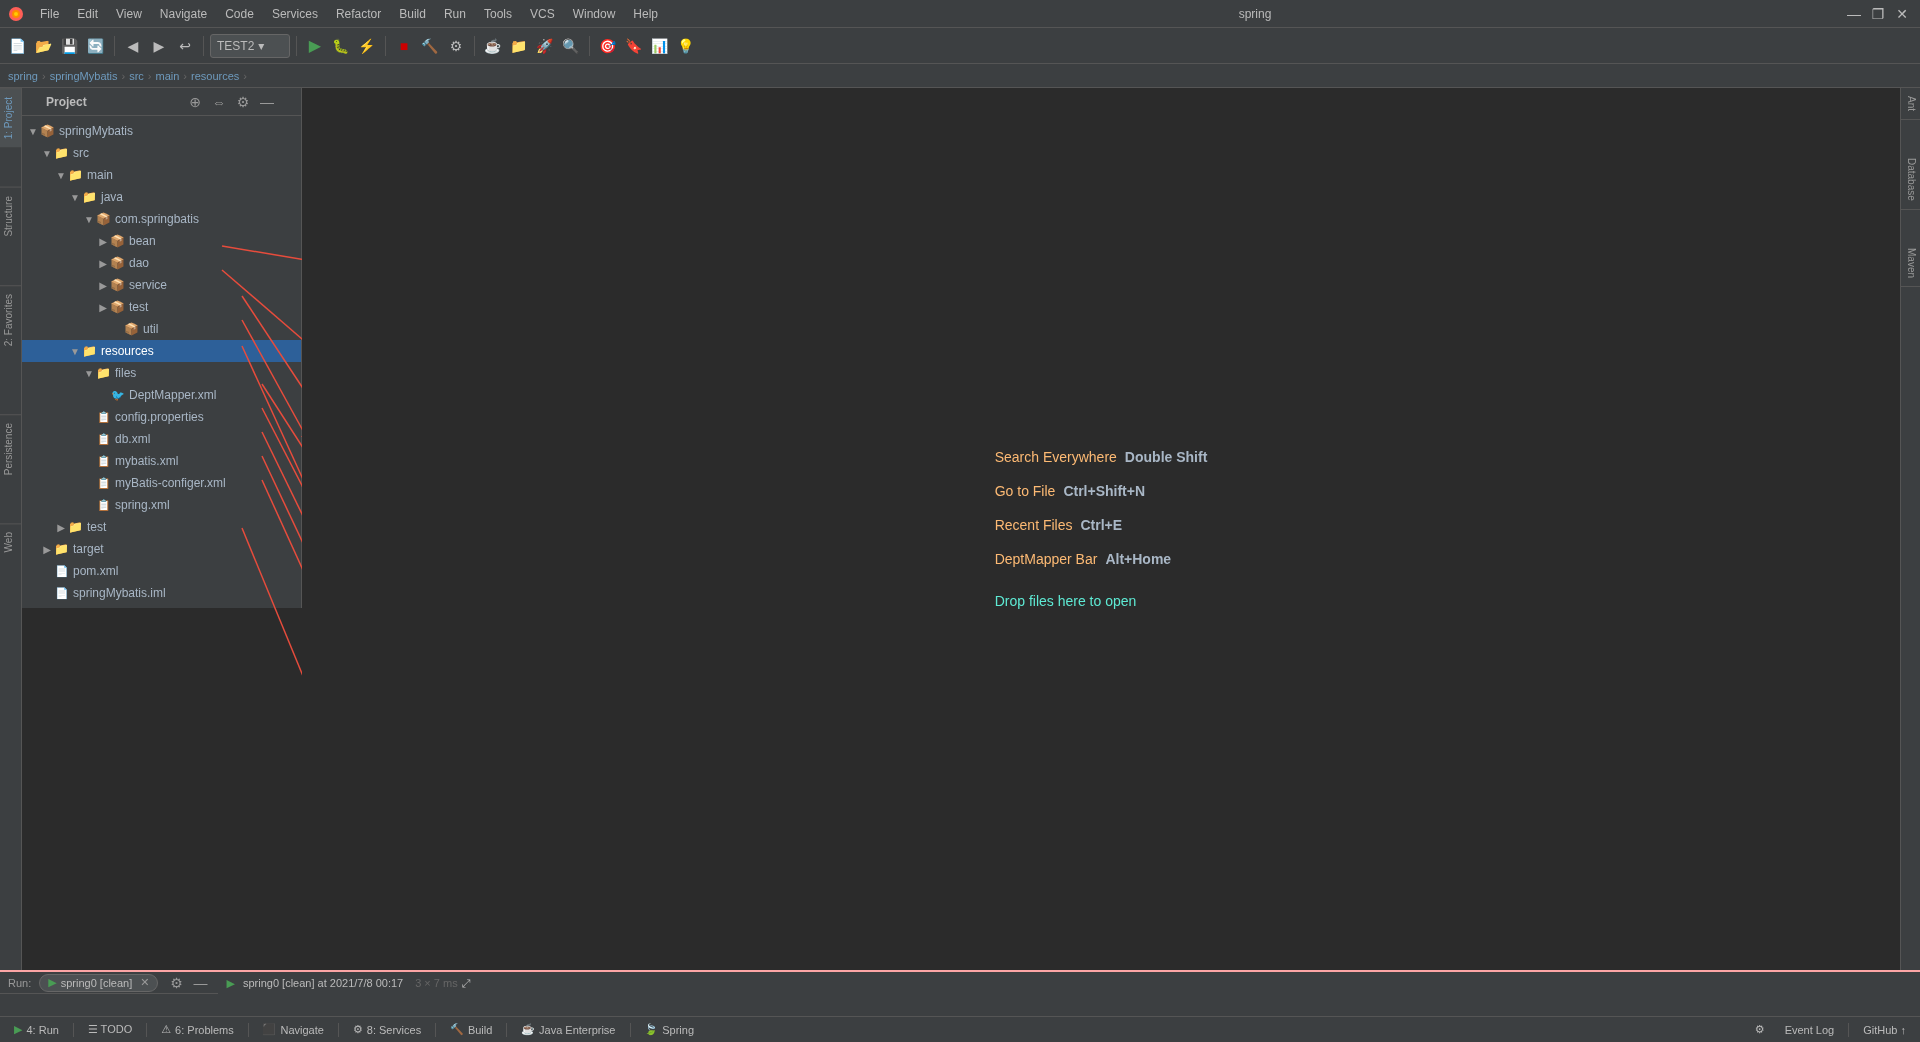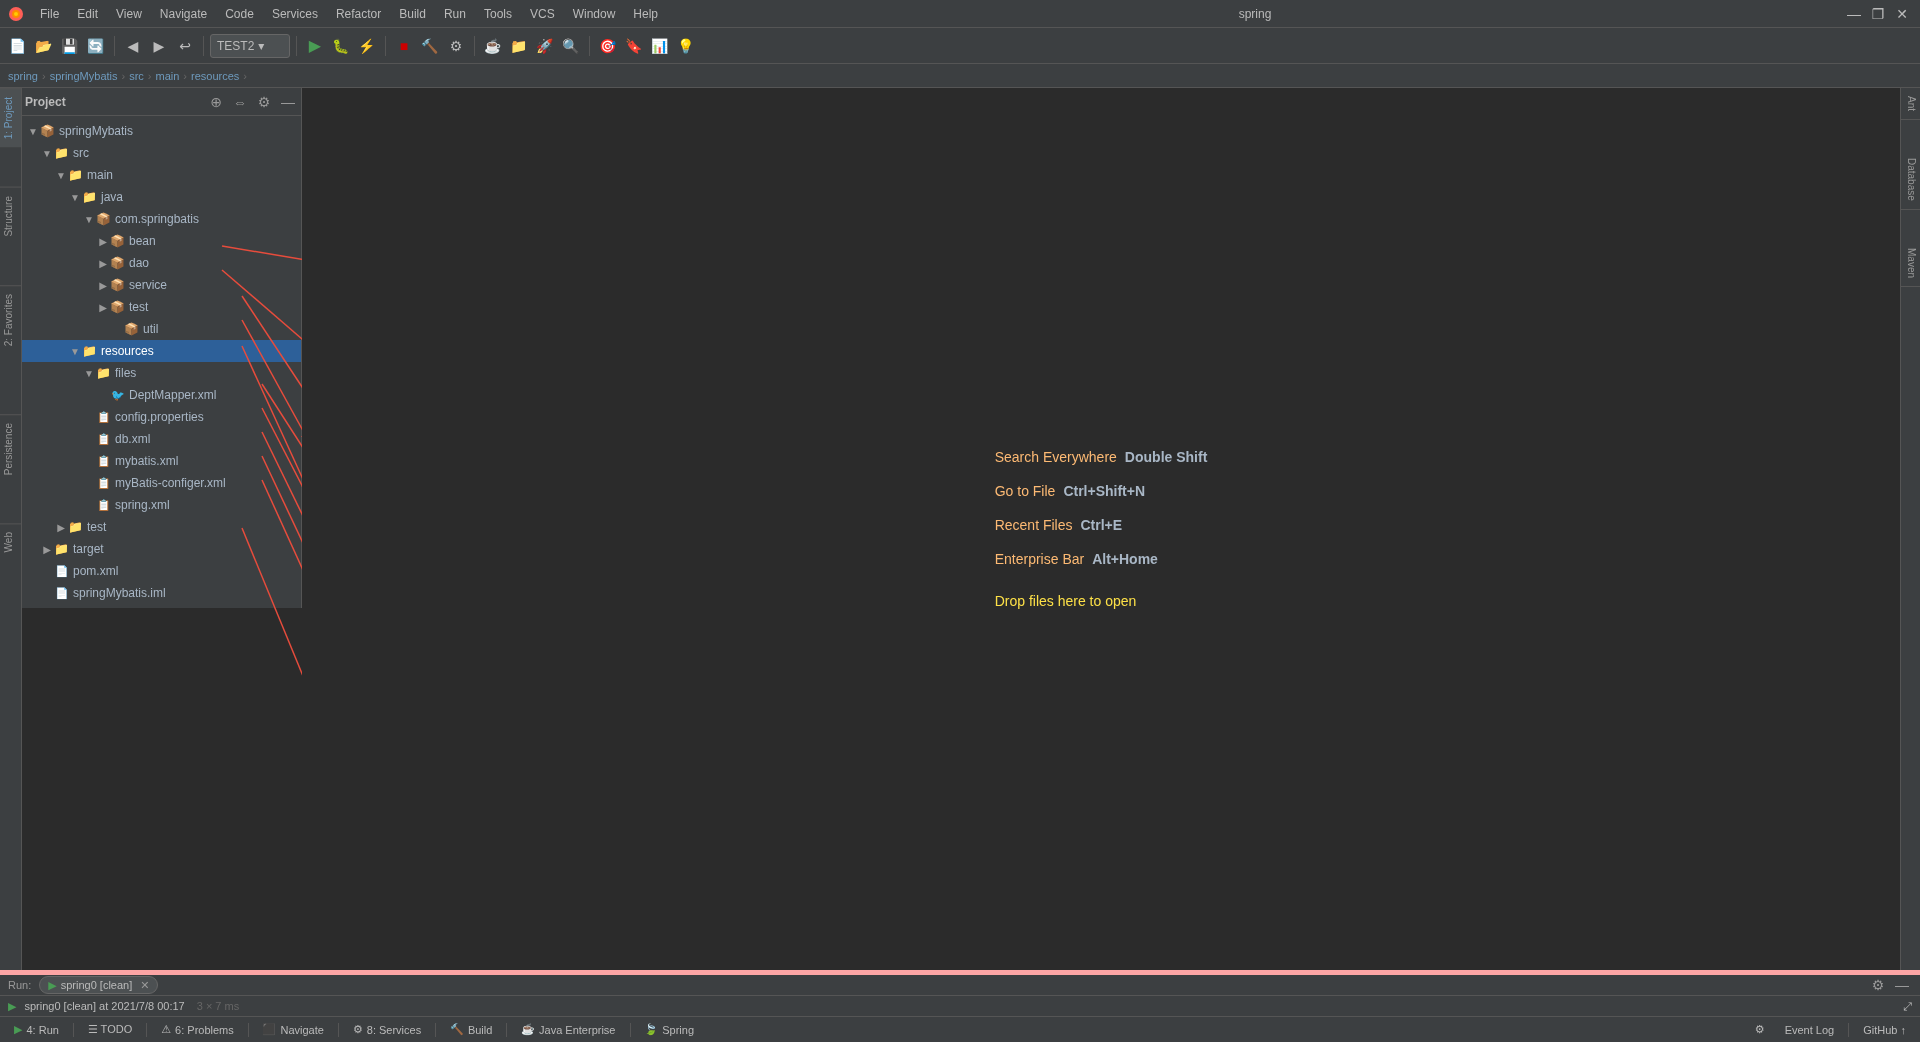--- a/index.html
+++ b/index.html
@@ -28,49 +28,49 @@
     
     .main-area { display: flex; flex: 1; overflow: hidden; }
 
     
     .left-sidebar { width: 22px; background: #3c3f41; display: flex; flex-direction: column; border-right: 1px solid #555; }
     .left-sidebar-tab { writing-mode: vertical-rl; text-orientation: mixed; transform: rotate(180deg); color: #999; font-size: 10px; padding: 8px 3px; cursor: pointer; border-bottom: 1px solid #555; white-space: nowrap; }
     .left-sidebar-tab.active { color: #6e9abd; background: #4c5052; }
 
     
     .project-panel { width: 280px; background: #3c3f41; display: flex; flex-direction: column; border-right: 1px solid #555; }
-    .project-panel-header { height: 28px; display: flex; align-items: center; padding: 0 3px; gap: 4px; border-bottom: 1px solid #555; }
+    .project-panel-header { height: 28px; display: flex; align-items: center; padding: 0 24px; gap: 4px; border-bottom: 1px solid #555; }
     .panel-title { color: #bbb; font-size: 12px; font-weight: bold; flex: 1; }
     .panel-icon-btn { color: #999; cursor: pointer; font-size: 14px; width: 20px; height: 20px; display: flex; align-items: center; justify-content: center; border-radius: 2px; }
 
     
     .tree { flex: 1; overflow: auto; padding: 4px 0; }
     .tree-item { display: flex; align-items: center; height: 22px; padding-left: 0; cursor: pointer; white-space: nowrap; }
     .tree-item.selected { background: #2d6099; color: #fff; }
     .tree-item .indent { display: inline-block; }
     .tree-item .arrow { width: 14px; display: inline-flex; align-items: center; justify-content: center; font-size: 10px; color: #999; flex-shrink: 0; }
     .tree-item .icon { width: 16px; height: 16px; display: inline-flex; align-items: center; justify-content: center; margin-right: 3px; flex-shrink: 0; font-size: 12px; }
     .tree-item .label { font-size: 12px; }
     .folder-icon { color: #8faa57; }
     .folder-icon-blue { color: #6e9abd; }
 
     
     .editor-area { flex: 1; background: #2b2b2b; display: flex; flex-direction: column; align-items: center; justify-content: center; position: relative; }
     .editor-hints { display: flex; flex-direction: column; gap: 18px; }
     .hint-line { font-size: 14px; color: #787878; display: flex; gap: 8px; align-items: baseline; }
     .hint-line .hint-label { color: #fdba74; }
     .hint-line .hint-key { color: #a9b7c6; font-weight: bold; }
-    .hint-drop { font-size: 14px; color: #fde047; margin-top: 8px; }
+    .hint-drop { font-size: 14px; color: #5eead4; margin-top: 8px; }
 
     
     .right-sidebar { width: 20px; background: #3c3f41; border-left: 1px solid #555; display: flex; flex-direction: column; }
     .right-tab { writing-mode: vertical-rl; color: #999; font-size: 10px; padding: 8px 3px; cursor: pointer; border-bottom: 1px solid #555; white-space: nowrap; }
 
     
-    .bottom-panel { background: #3c3f41; border-top: 5px solid #fca5a5; height: 46px; display: flex; flex-direction: column; }
+    .bottom-panel { background: #3c3f41; border-top: 2px solid #fca5a5; height: 46px; display: flex; flex-direction: row; }
     .bottom-run-header { height: 22px; display: flex; align-items: center; padding: 0 8px; gap: 8px; border-bottom: 1px solid #555; }
     .bottom-run-label { color: #999; font-size: 11px; }
     .bottom-run-tab { background: #4c5052; border: 1px solid #666; border-radius: 10px; color: #bbb; font-size: 11px; padding: 0 8px; height: 18px; display: flex; align-items: center; gap: 4px; cursor: pointer; }
     .bottom-run-tab .close-x { color: #999; margin-left: 4px; cursor: pointer; }
     .bottom-run-content { display: flex; align-items: center; padding: 0 8px; font-size: 11px; color: #bbb; gap: 4px; height: 22px; }
 
     
     .status-bar { height: 26px; background: #3c3f41; border-top: 1px solid #555; display: flex; align-items: center; padding: 0 8px; gap: 8px; }
     .status-btn { display: flex; align-items: center; gap: 4px; color: #bbb; font-size: 11px; cursor: pointer; padding: 2px 6px; border-radius: 3px; }
     .status-sep { width: 1px; height: 14px; background: #555; }
@@ -405,21 +405,21 @@
       </div>
       <div class="hint-line">
         <span class="hint-label">Go to File</span>
         <span class="hint-key">Ctrl+Shift+N</span>
       </div>
       <div class="hint-line">
         <span class="hint-label">Recent Files</span>
         <span class="hint-key">Ctrl+E</span>
       </div>
       <div class="hint-line">
-        <span class="hint-label">Enterprise Bar</span>
+        <span class="hint-label">DeptMapper Bar</span>
         <span class="hint-key">Alt+Home</span>
       </div>
       <div class="hint-drop">Drop files here to open</div>
     </div>
   </div>
 
   <div class="right-sidebar">
     <div class="right-tab">Ant</div>
     <div class="right-tab" style="margin-top:30px;">Database</div>
     <div class="right-tab" style="margin-top:30px;">Maven</div>

